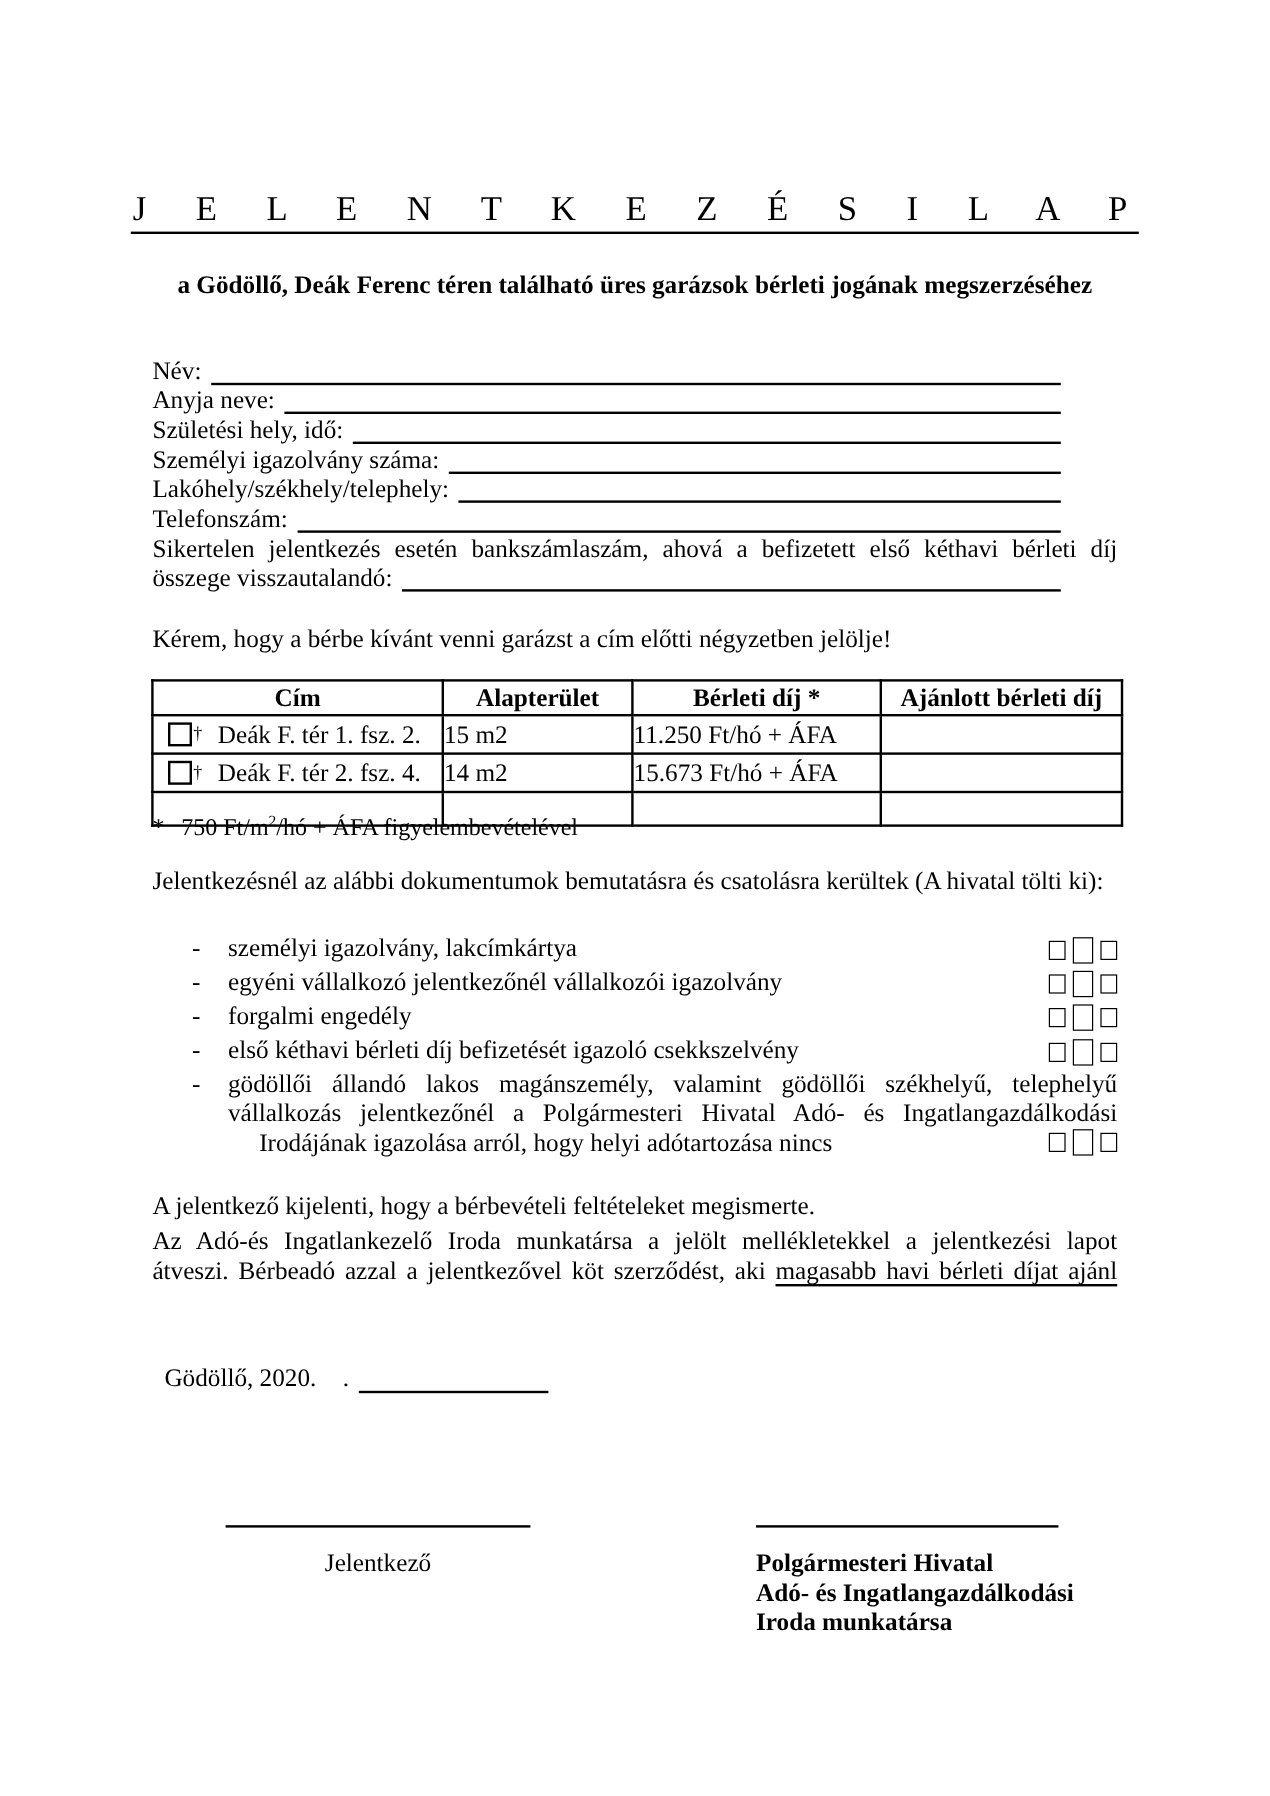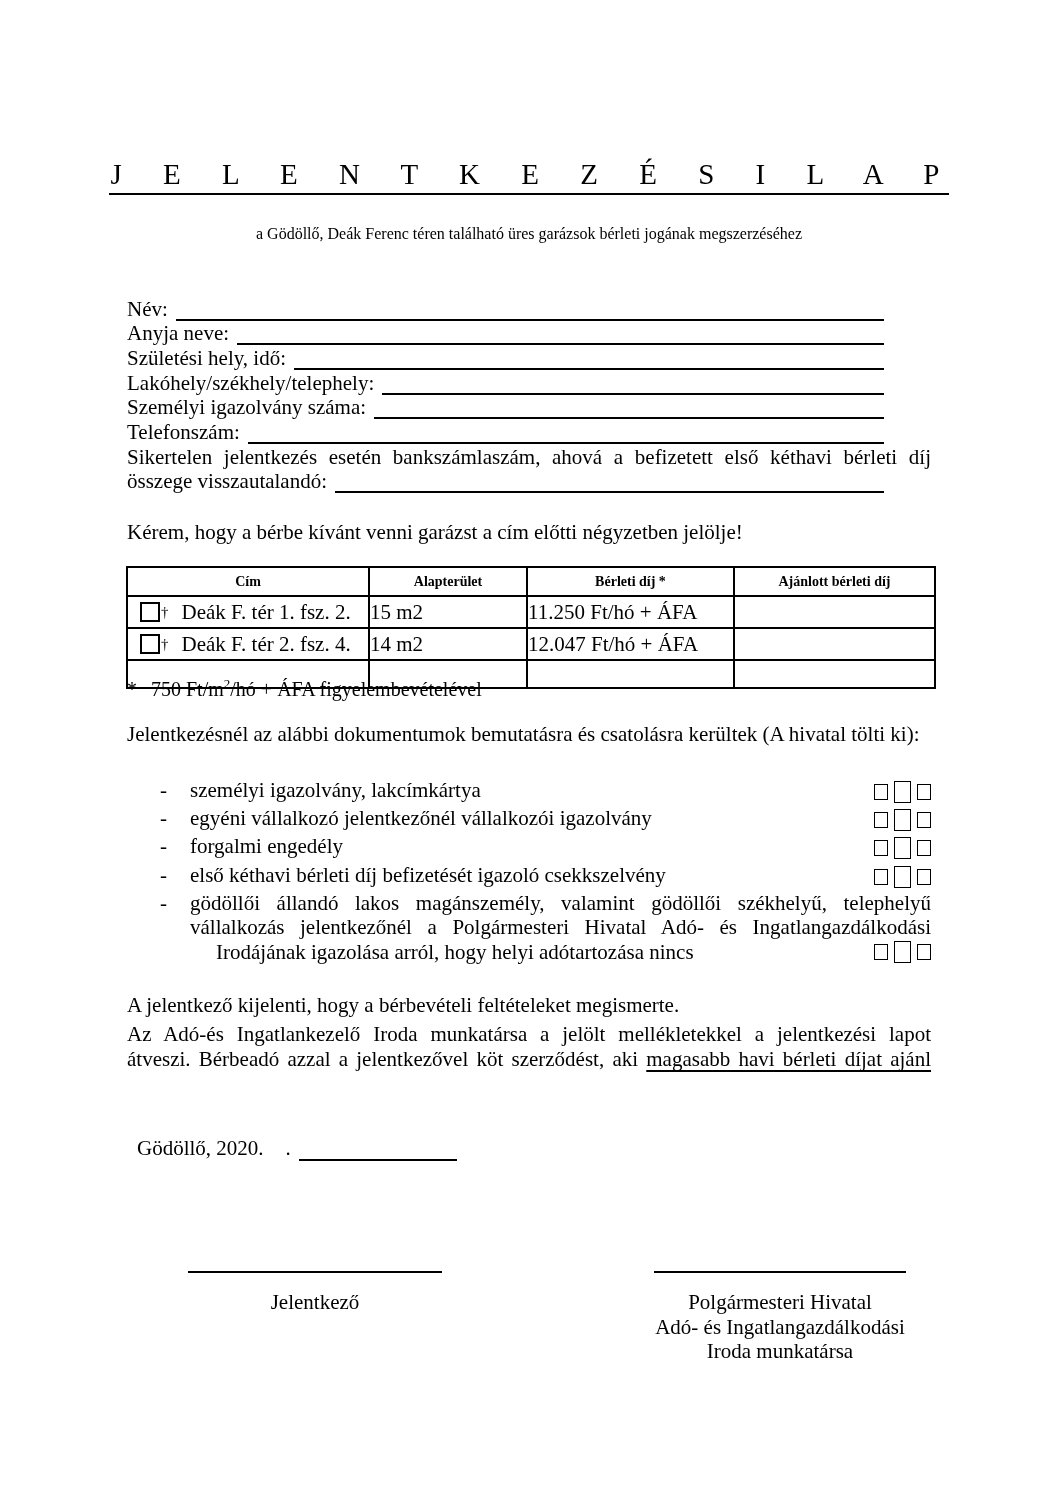--- a/index.html
+++ b/index.html
@@ -9,35 +9,35 @@
     font-size:21px;color:#000;overflow:hidden;border-radius:15px;
   }
   
   .title{position:absolute;top:158px;left:0;width:100%;text-align:center;}
   .title .tt{
     display:inline-block;font-size:29px;letter-spacing:8px;word-spacing:18px;
     border-bottom:2px solid #000;padding:0 2px 2px 2px;
   }
   .subtitle{
     position:absolute;top:225px;left:0;width:100%;text-align:center;
-    font-weight:normal;white-space:nowrap;font-size:16px;
+    font-weight:bold;white-space:nowrap;font-size:21px;
   }
   
   .fieldblock{position:absolute;top:297px;left:127px;width:804px;}
   .frow{display:flex;align-items:center;height:24.6px;width:757px;}
   .frow .lbl{white-space:nowrap;padding-right:8px;}
   .frow .wline{flex:1;border-bottom:2px solid #000;height:21px;}
   .bankline1{height:24.6px;text-align:justify;text-align-last:justify;white-space:normal;}
   
   .instruction{position:absolute;top:520px;left:127px;width:804px;white-space:nowrap;}
   
   .tablewrap{position:absolute;top:566px;left:126px;}
   table.garage{border-collapse:collapse;table-layout:fixed;width:808px;}
   table.garage th,table.garage td{border:2px solid #000;padding:0;vertical-align:middle;}
-  table.garage th{font-weight:bold;text-align:center;height:27px;font-size:14px;}
+  table.garage th{font-weight:bold;text-align:center;height:27px;font-size:21px;}
   table.garage td{height:30px;font-size:21px;}
   table.garage tr.empty td{height:26px;}
   .cimcell{display:flex;align-items:center;padding-left:12px;}
   .cb{display:inline-block;width:16px;height:16px;border:2px solid #000;flex:0 0 auto;}
   .dg{font-size:15px;margin-left:1px;flex:0 0 auto;}
   .cimtext{margin-left:13px;white-space:nowrap;}
   .numcell{padding-left:9px;white-space:nowrap;}
   .footnote{position:absolute;top:676px;left:127px;font-size:20px;white-space:nowrap;}
   .footnote .star{display:inline-block;width:24px;}
   .footnote sup{font-size:13px;}
@@ -58,21 +58,21 @@
   .closing .p2{margin-top:3px;}
   .jline{text-align:justify;text-align-last:justify;}
   .u{text-decoration:underline;text-decoration-thickness:2px;text-underline-offset:4px;}
   
   .dateline{position:absolute;top:1136px;left:127px;display:flex;align-items:flex-end;height:25px;}
   .dateline .dlbl{white-space:nowrap;margin-left:10px;}
   .dateline .dot{margin-left:22px;}
   .dateline .dline{width:158px;border-bottom:2px solid #000;height:21px;margin-left:8px;}
   
   .sig-left{position:absolute;top:1271px;left:188px;width:254px;text-align:center;}
-  .sig-right{position:absolute;top:1271px;left:654px;width:252px;text-align:center;line-height:24.5px;white-space:nowrap;}
+  .sig-right{position:absolute;top:1271px;left:630px;width:252px;line-height:24.5px;white-space:nowrap;font-weight:bold;}
   .sline{border-top:2px solid #000;height:0;}
   .sig-label{margin-top:17px;}
 </style>
 </head>
 <body>
 
 <div class="page">
 
   <div class="title">
     <span class="tt">J E L E N T K E Z É S I   L A P</span>
@@ -87,25 +87,25 @@
     </div>
     <div class="frow">
       <span class="lbl">Anyja neve:</span>
       <span class="wline"></span>
     </div>
     <div class="frow">
       <span class="lbl">Születési hely, idő:</span>
       <span class="wline"></span>
     </div>
     <div class="frow">
+      <span class="lbl">Személyi igazolvány száma:</span>
+      <span class="wline"></span>
+    </div>
+    <div class="frow">
       <span class="lbl">Lakóhely/székhely/telephely:</span>
-      <span class="wline"></span>
-    </div>
-    <div class="frow">
-      <span class="lbl">Személyi igazolvány száma:</span>
       <span class="wline"></span>
     </div>
     <div class="frow">
       <span class="lbl">Telefonszám:</span>
       <span class="wline"></span>
     </div>
     <div class="bankline1">Sikertelen jelentkezés esetén bankszámlaszám, ahová a befizetett első kéthavi bérleti díj</div>
     <div class="frow">
       <span class="lbl">összege visszautalandó:</span>
       <span class="wline"></span>
@@ -143,21 +143,21 @@
       </tr>
       <tr>
         <td>
           <div class="cimcell">
             <span class="cb"></span>
             <span class="dg">†</span>
             <span class="cimtext">Deák F. tér 2. fsz. 4.</span>
           </div>
         </td>
         <td class="numcell">14 m2</td>
-        <td class="numcell">12.047 Ft/hó + ÁFA</td>
+        <td class="numcell">15.673 Ft/hó + ÁFA</td>
         <td class="numcell"></td>
       </tr>
       <tr class="empty">
         <td></td>
         <td></td>
         <td></td>
         <td></td>
       </tr>
     </tbody>
       </table>

